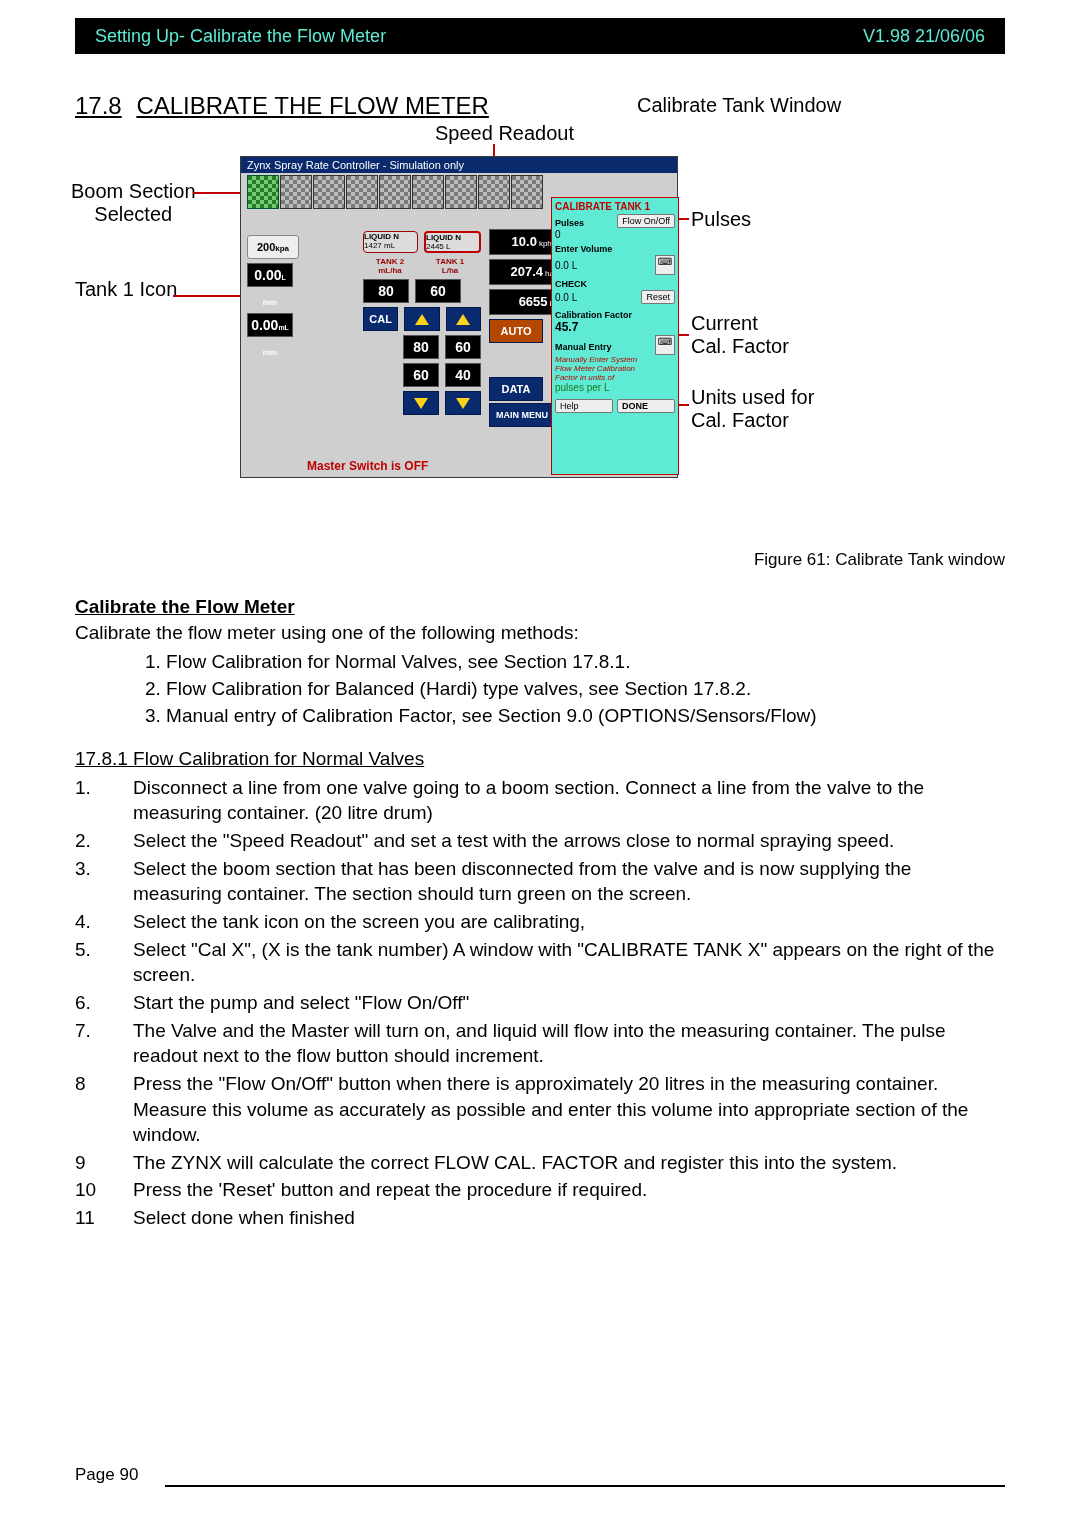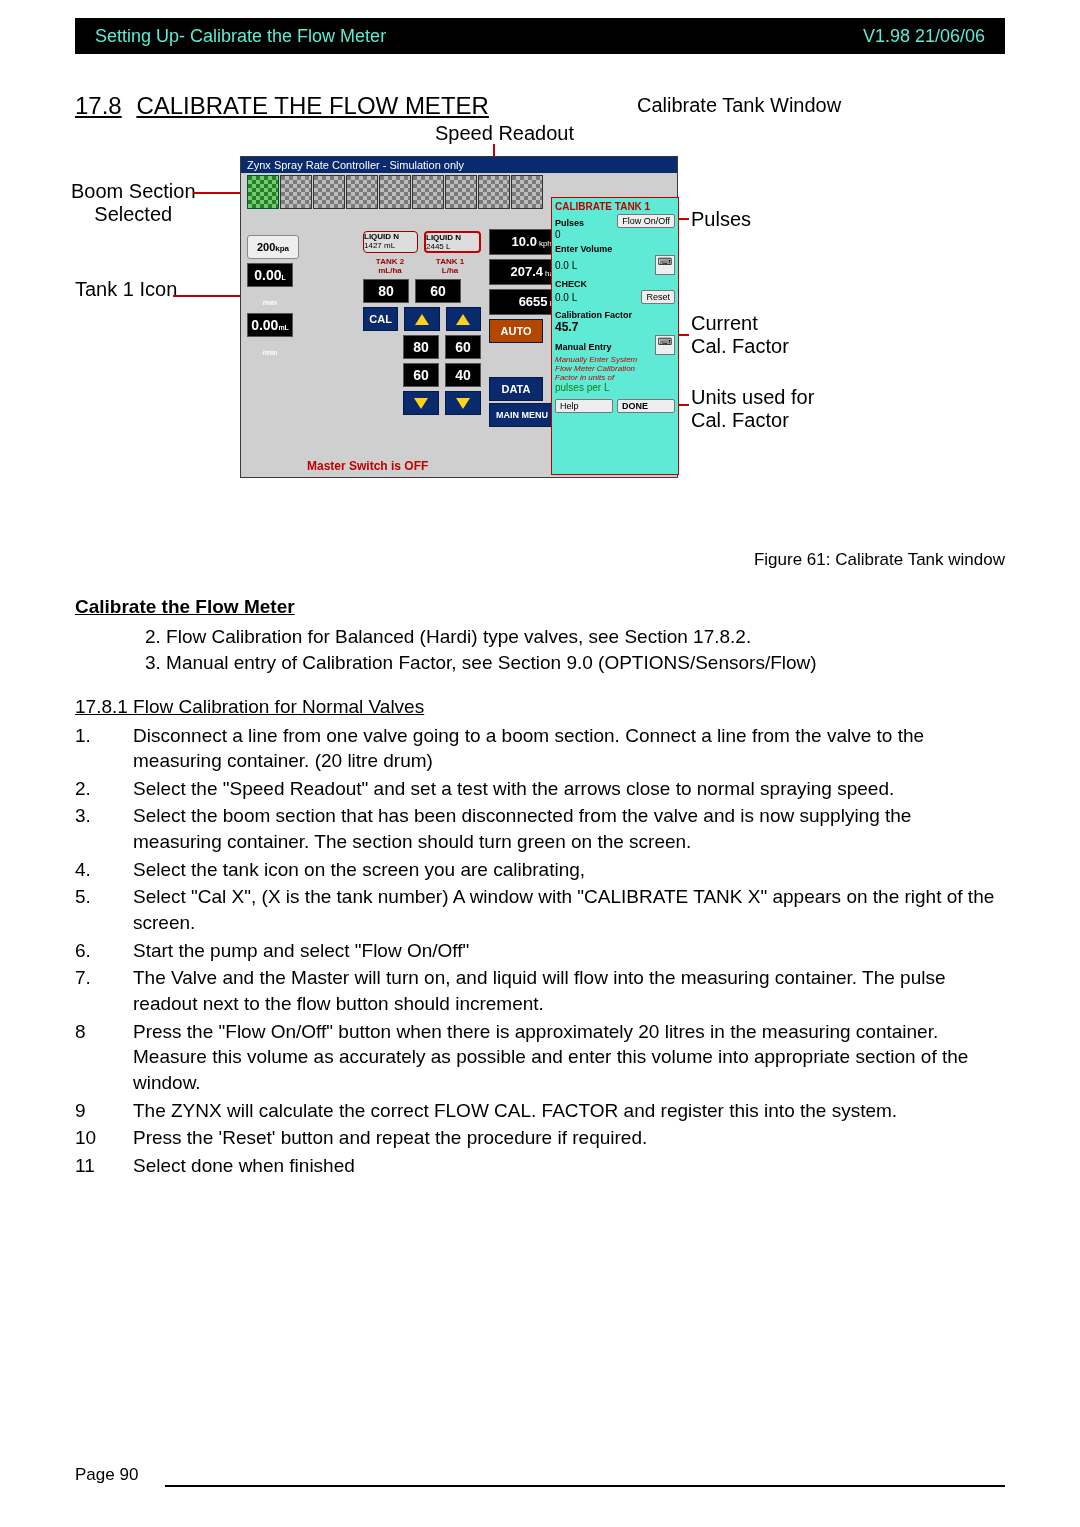--- a/index.html
+++ b/index.html
@@ -206,21 +206,23 @@
     </div>
 
     <div class="statusbar">Master Switch is OFF</div>
   </div>
 </div>
 
 <div class="figcap">Figure 61:  Calibrate Tank window</div>
 
 <div class="bodytext">
   <div class="uhdr">Calibrate the Flow Meter</div>
+  <div>Calibrate the flow meter using one of the following methods:</div>
   <div class="nested">
+    <div>1. Flow Calibration for Normal Valves, see Section 17.8.1.</div>
     <div>2. Flow Calibration for Balanced (Hardi) type valves, see Section 17.8.2.</div>
     <div>3. Manual entry of Calibration Factor, see Section 9.0 (OPTIONS/Sensors/Flow)</div>
   </div>
   <div class="subuhdr">17.8.1  Flow Calibration for Normal Valves</div>
   <table class="steps">
     <tbody>
             <tr>
               <td class="n">1.</td>
               <td>Disconnect a line from one valve going to a boom section. Connect a line from the valve to the measuring container. (20 litre drum)</td>
             </tr>

